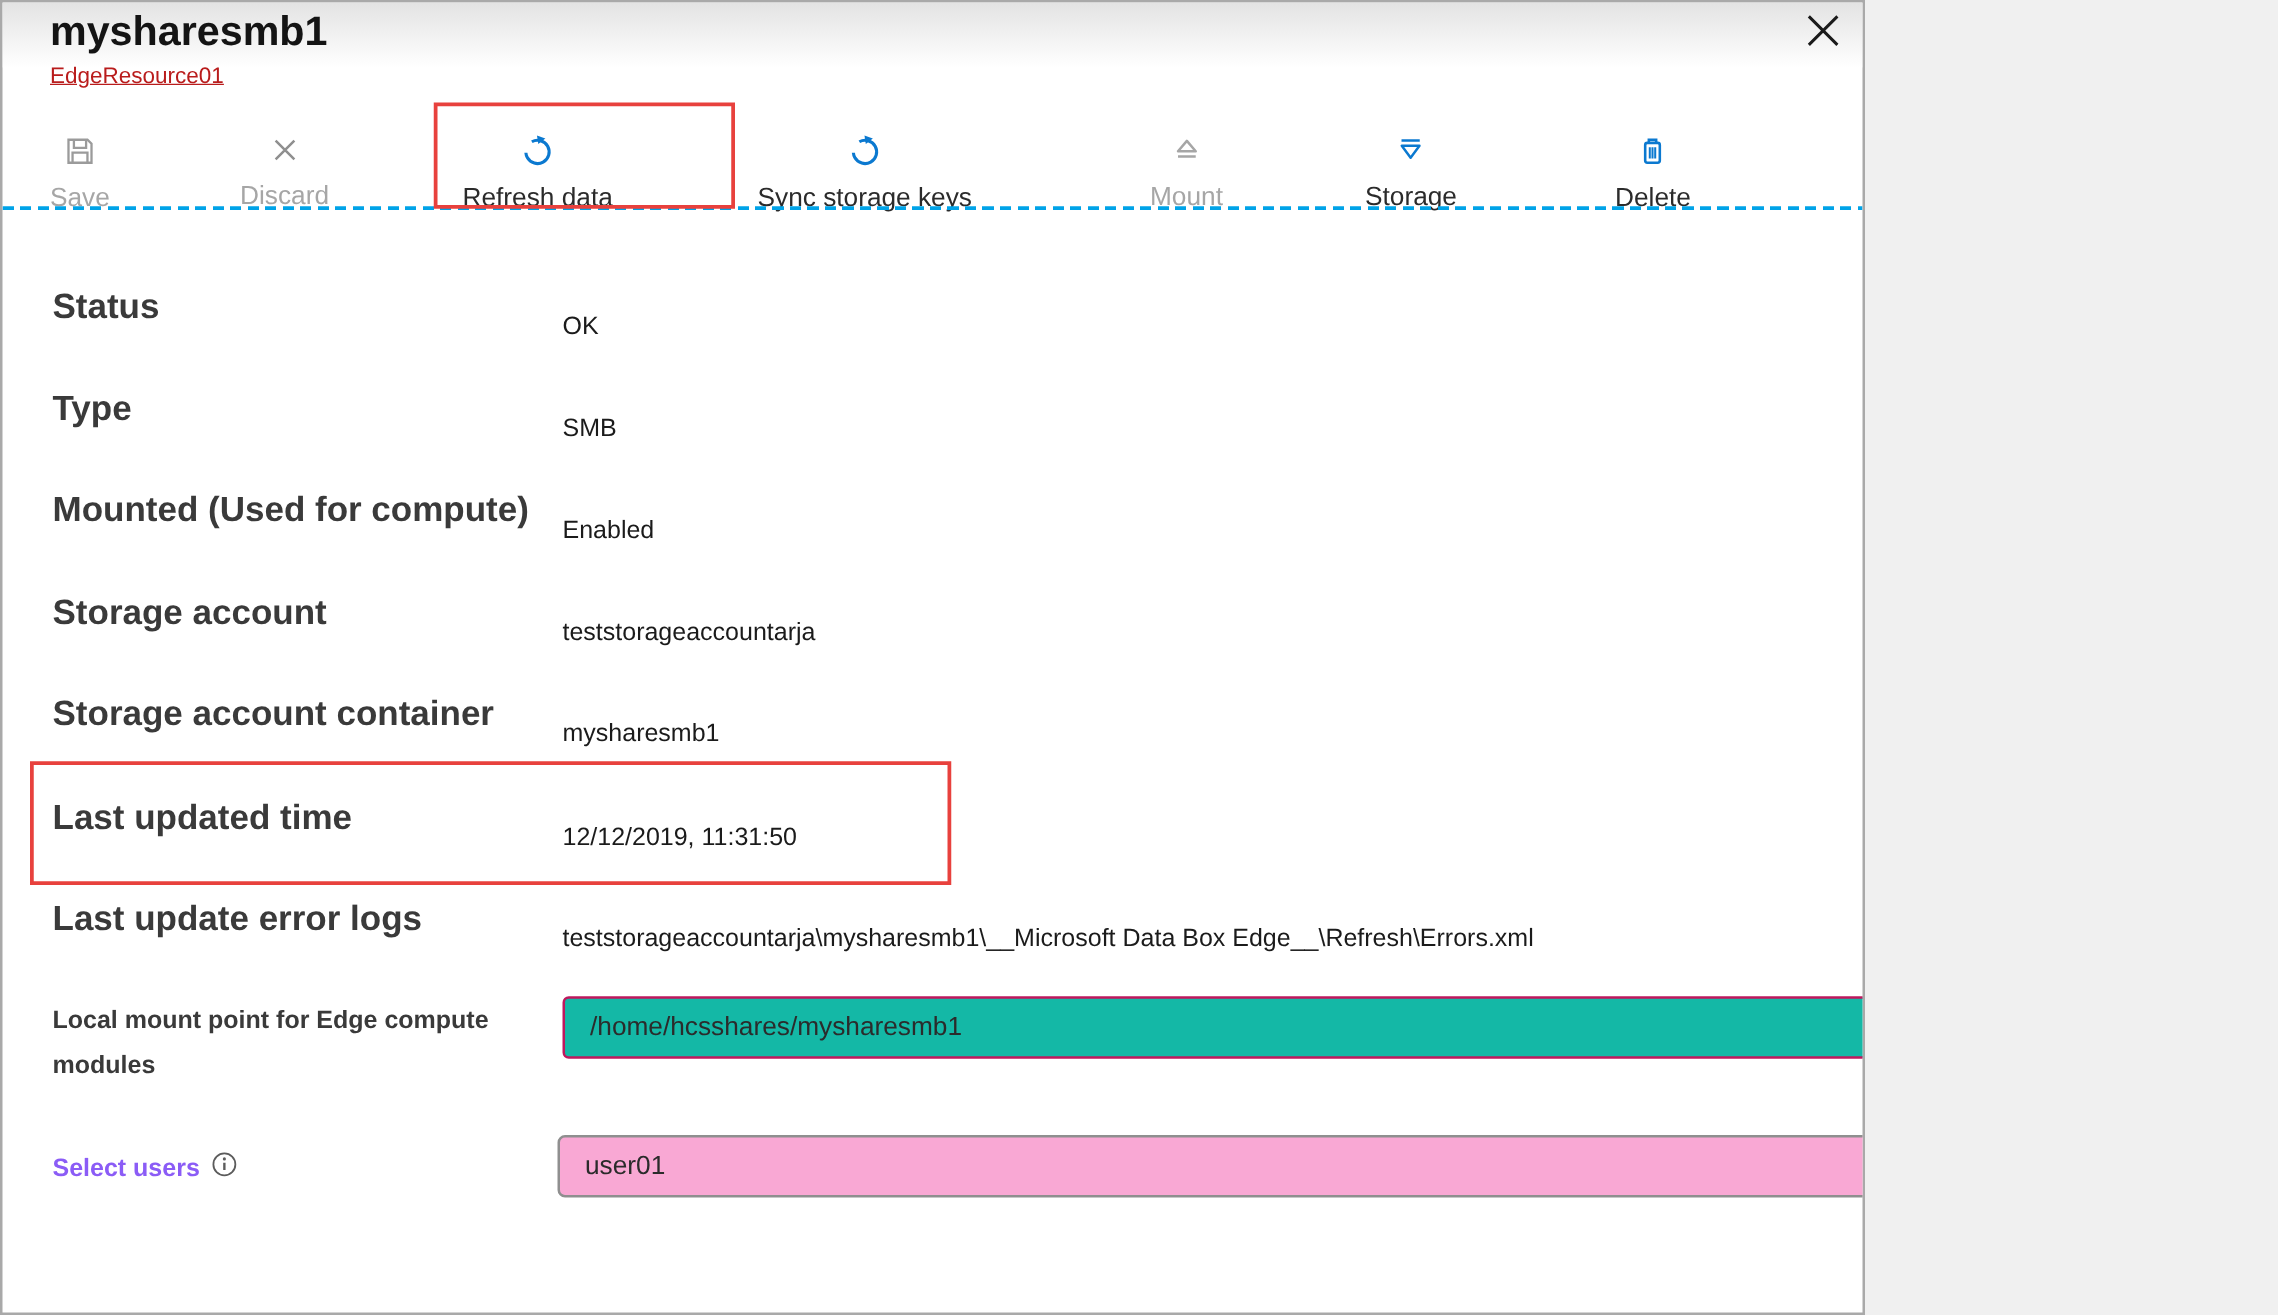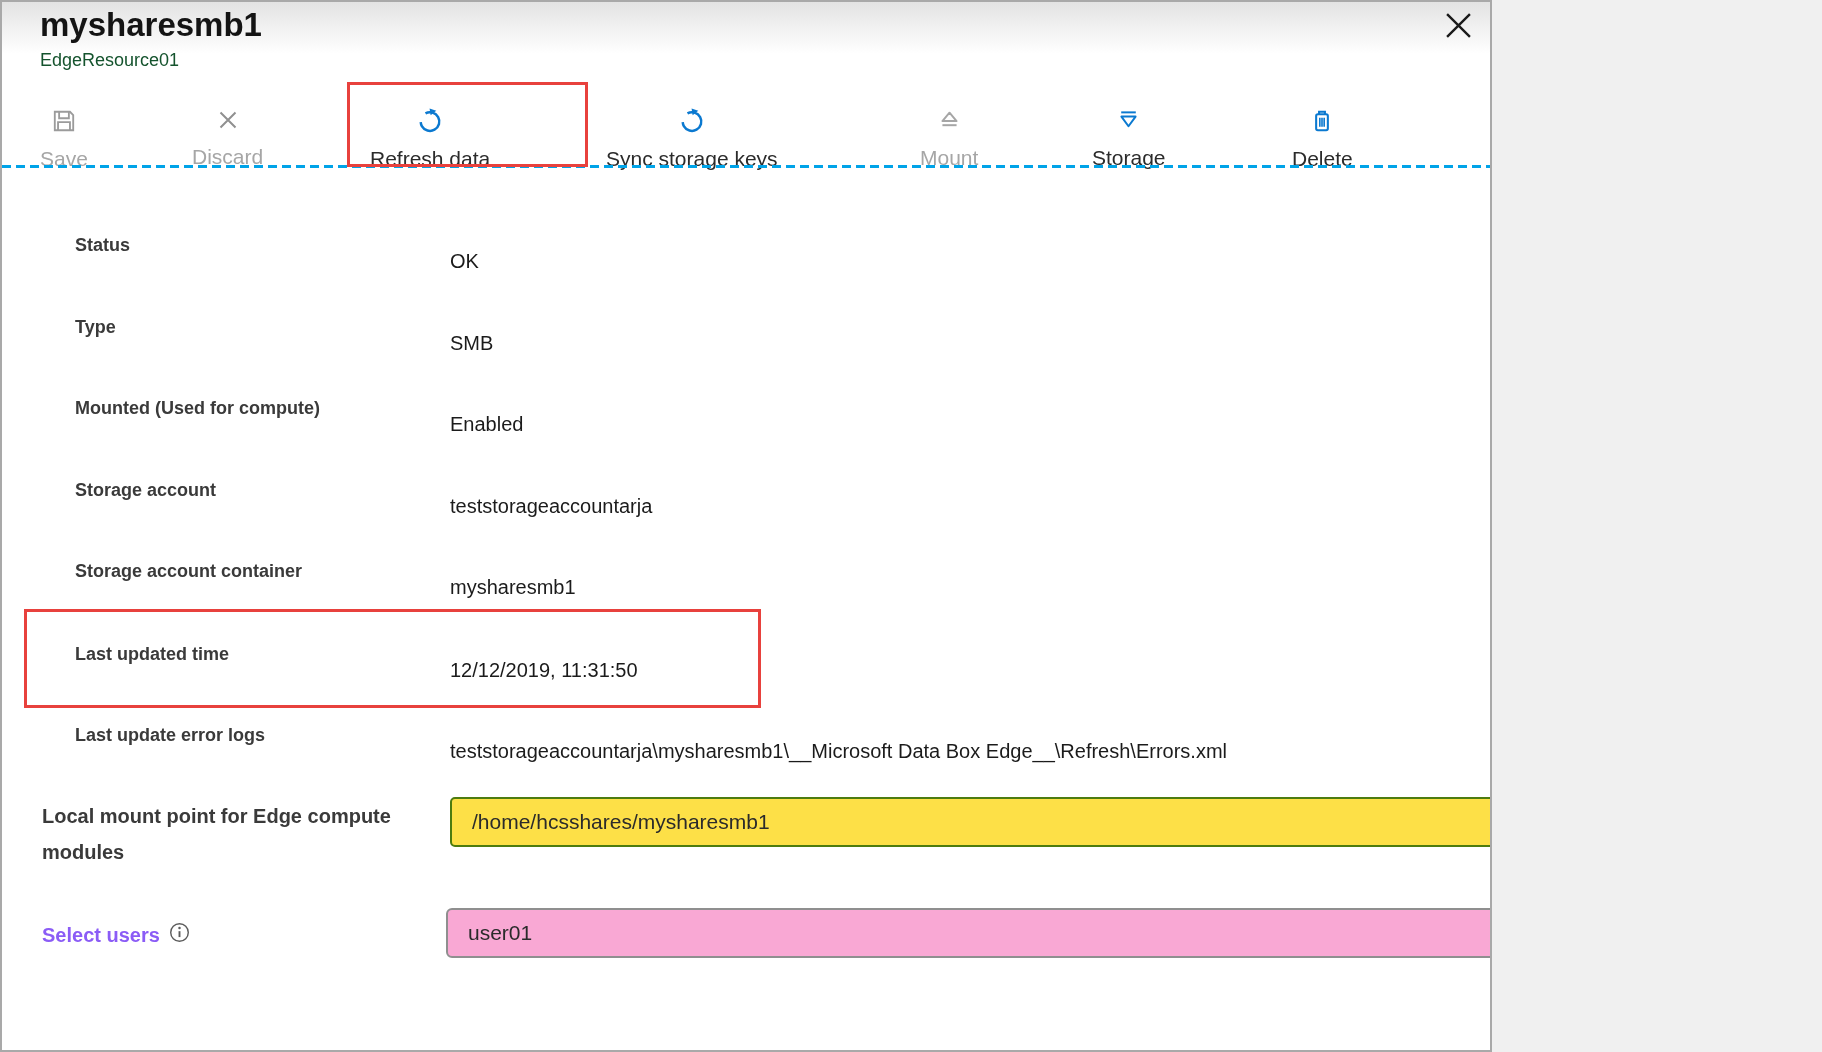--- a/index.html
+++ b/index.html
@@ -13,21 +13,21 @@
   .header-gradient{
     position:absolute; left:0; top:0; right:0; height:52px;
     background:linear-gradient(#e3e3e3 0%, #ffffff 100%);
   }
   .page-title{
     position:absolute; left:38px; top:4px;
     font-size:33px; font-weight:700; color:#141414; letter-spacing:0;
   }
   .page-subtitle{
     position:absolute; left:38px; top:48px;
-    font-size:18px; color:#14532d;
+    font-size:18px; color:#b91c1c;text-decoration:underline;
   }
   .close-btn{
     position:absolute; right:17px; top:10px; width:30px; height:30px;
     cursor:pointer; display:flex; align-items:center; justify-content:center;
   }
 
   
   .toolbar{ position:absolute; left:0; top:106px; right:0; height:48px; }
   .tb-item{
     position:absolute; top:0; height:48px;
@@ -47,35 +47,35 @@
     position:absolute; border:3px solid #e8413d; background:transparent;
     pointer-events:none; z-index:30;
   }
   .red-box.toolbar-box{ left:345px; top:80px; width:241px; height:85px; }
   .red-box.row-box{ left:22px; top:607px; width:737px; height:99px; }
 
   
   .field-row{ position:absolute; left:40px; right:40px; height:30px; line-height:30px; }
   .field-label{
     position:absolute; left:0; top:0; width:400px;
-    font-size:18px; font-weight:700; color:#3a3a3a;margin-left:33px;
+    font-size:28px; font-weight:700; color:#3a3a3a;
   }
   .field-value{
     position:absolute; left:408px; top:0; right:0;
     font-size:20px; color:#1b1b1b; white-space:nowrap;margin-top:16px;
   }
 
   .mount-label{
     position:absolute; left:40px; top:796px; width:350px;
     font-size:20px; font-weight:700; color:#3a3a3a; line-height:36px;
   }
   .copy-input-wrap{ position:absolute; left:448px; top:795px; width:1320px; height:50px; }
   .copy-input{
     width:100%; height:100%;
-    background:#fde047; border:2px solid #4d7c0f; border-radius:5px;
+    background:#14b8a6; border:2px solid #be185d; border-radius:5px;
     font-family:"Liberation Sans", sans-serif;
     font-size:21px; color:#2b2b2b; padding:0 56px 0 20px; outline:none;
   }
   .copy-icon{
     position:absolute; right:12px; top:11px; width:28px; height:28px; cursor:pointer;
     display:flex; align-items:center; justify-content:center;
   }
 
   .select-label{
     position:absolute; left:40px; top:918px; height:30px; line-height:30px;

